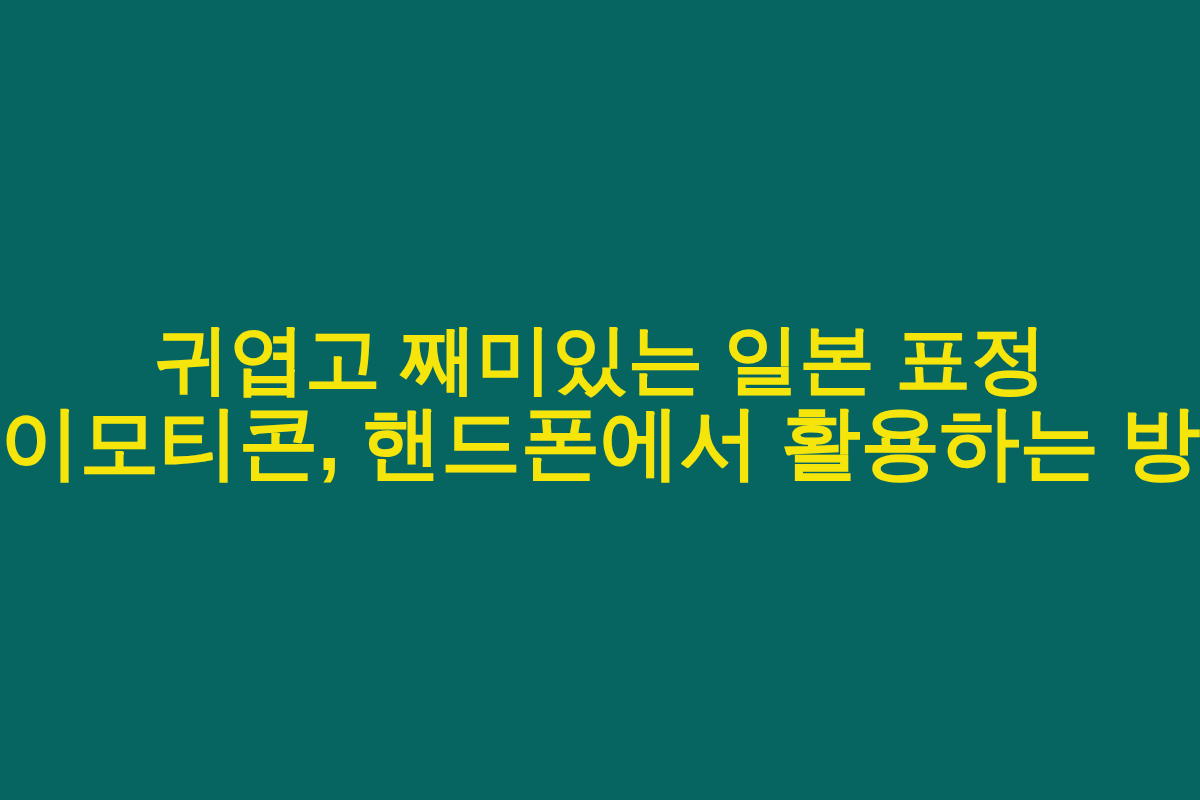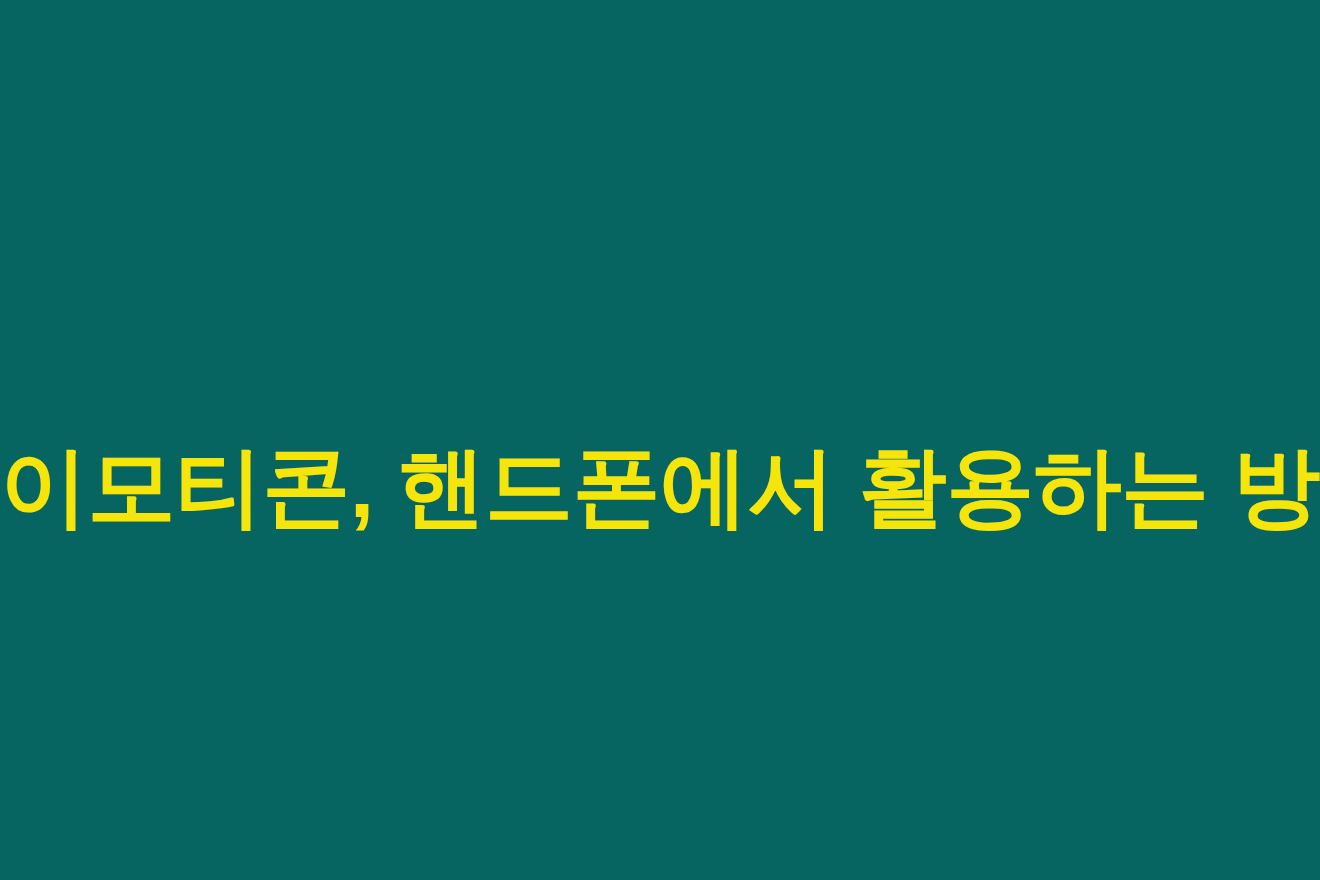--- a/index.html
+++ b/index.html
@@ -66,18 +66,19 @@
     line-height: 86px;
   }
 </style>
 </head>
 <body>
 
 <div class="banner">
 
   <div class="headline-block">
 
+    <span class="headline-line headline-line-1">귀엽고 째미있는 일본 표정</span>
 
     <span class="headline-line headline-line-2">이모티콘, 핸드폰에서 활용하는 방법!</span>
 
   </div>
 
 </div>
 
 </body></html>

